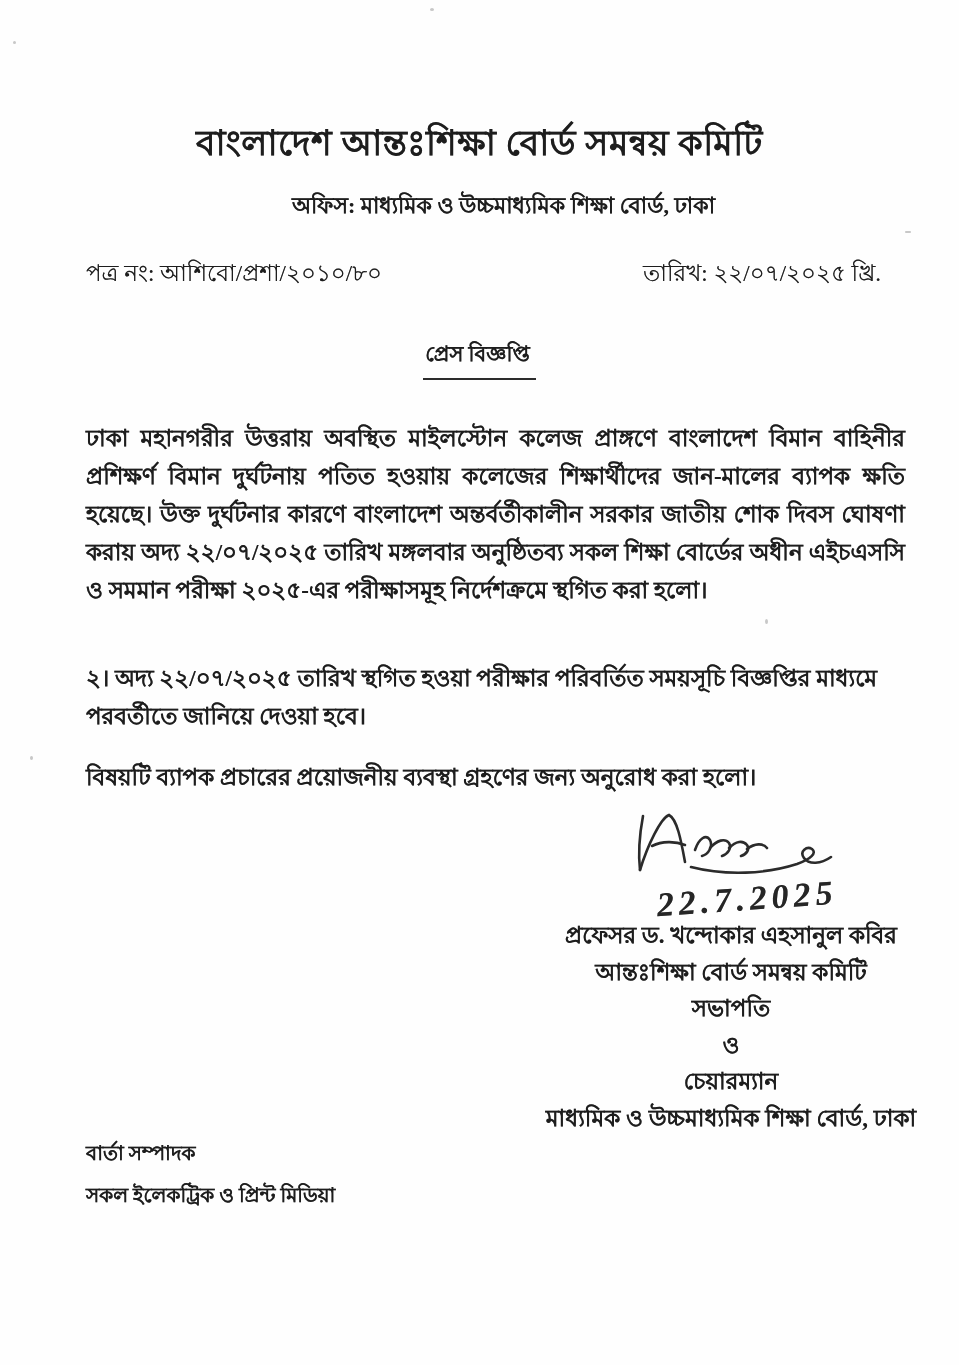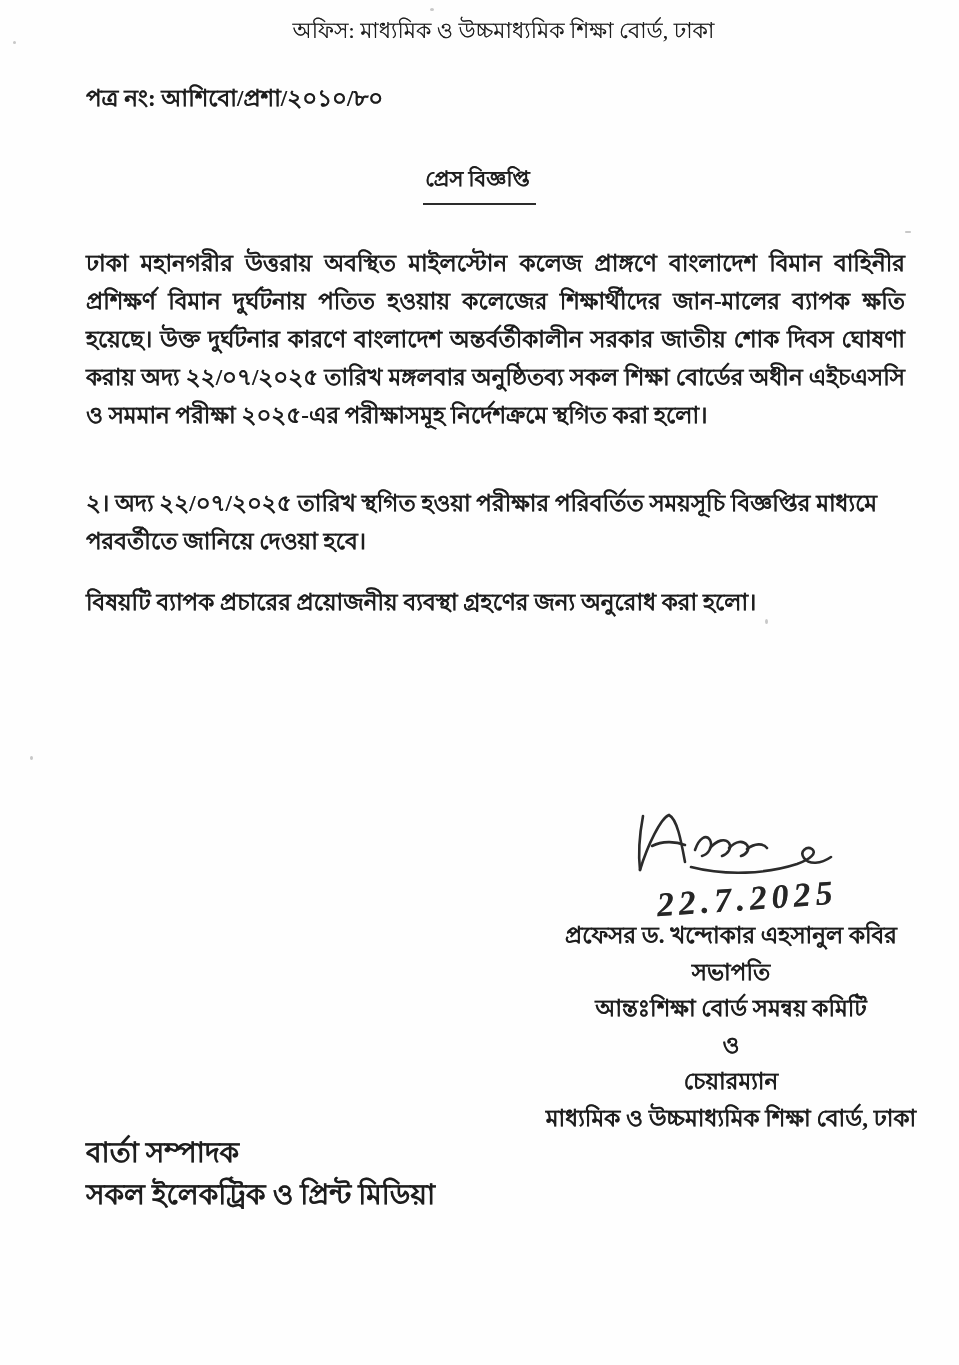--- a/index.html
+++ b/index.html
@@ -19,32 +19,32 @@
     padding-top:116px;
     text-align:center;
     font-size:35px;
     font-weight:700;
     letter-spacing:.5px;
   }
   .office-line {
     margin-top:13px;
     text-align:center;
     font-size:22px;
-    font-weight:400;
+    font-weight:700;
     margin-left:48px;
   }
   
   .meta-row {
     display:flex;
     justify-content:space-between;
     align-items:baseline;
     margin-top:30px;
     padding:0 78px 0 86px;
     font-size:23px;
-    font-weight:700;
+    font-weight:400;
   }
   
   .doc-title {
     margin-top:44px;
     text-align:center;
     font-size:21px;
     font-weight:600;
   }
   .doc-title .u {
     display:inline-block;
@@ -82,21 +82,21 @@
   .hand { 
     font-style:italic;
     fill:#262626;
   }
   .sig-line { line-height:36.5px; }
   .sig-name { margin-top:18px; }
   
   .footer {
     position:absolute;
     left:86px; top:1132px;
-    font-size:28px;
+    font-size:20px;
     font-weight:600;
     line-height:42px;
     text-align:left;
   }
   
   .speck {
     position:absolute;
     background:#9a9a9a;
     border-radius:50%;
     opacity:.55;
@@ -111,24 +111,26 @@
 <body>
 
 <div class="page">
 
   <span class="speck s1"></span>
   <span class="speck s2"></span>
   <span class="speck s3"></span>
   <span class="speck s4"></span>
   <span class="speck s5"></span>
 
+  <div class="org-name">বাংলাদেশ আন্তঃশিক্ষা বোর্ড সমন্বয় কমিটি</div>
   <div class="office-line">অফিস: মাধ্যমিক ও উচ্চমাধ্যমিক শিক্ষা বোর্ড, ঢাকা</div>
 
   <div class="meta-row">
     <span>পত্র নং: আশিবো/প্রশা/২০১০/৮০</span>
+    <span>তারিখ: ২২/০৭/২০২৫ খ্রি.</span>
   </div>
 
   <div class="doc-title">
     <span class="u">প্রেস বিজ্ঞপ্তি</span>
   </div>
 
   <div class="body-text">
     <p class="para-1">ঢাকা মহানগরীর উত্তরায় অবস্থিত মাইলস্টোন কলেজ প্রাঙ্গণে বাংলাদেশ বিমান বাহিনীর প্রশিক্ষর্ণ বিমান দুর্ঘটনায় পতিত হওয়ায় কলেজের শিক্ষার্থীদের জান-মালের ব্যাপক ক্ষতি হয়েছে। উক্ত দুর্ঘটনার কারণে বাংলাদেশ অন্তর্বর্তীকালীন সরকার জাতীয় শোক দিবস ঘোষণা করায় অদ্য ২২/০৭/২০২৫ তারিখ মঙ্গলবার অনুষ্ঠিতব্য সকল শিক্ষা বোর্ডের অধীন এইচএসসি ও সমমান পরীক্ষা ২০২৫-এর পরীক্ষাসমূহ নির্দেশক্রমে স্থগিত করা হলো।</p>
     <p class="para-2">২। অদ্য ২২/০৭/২০২৫ তারিখ স্থগিত হওয়া পরীক্ষার পরিবর্তিত সময়সূচি বিজ্ঞপ্তির মাধ্যমে পরবর্তীতে জানিয়ে দেওয়া হবে।</p>
     <p class="para-3">বিষয়টি ব্যাপক প্রচারের প্রয়োজনীয় ব্যবস্থা গ্রহণের জন্য অনুরোধ করা হলো।</p>
@@ -144,22 +146,22 @@
           <path d="M74 46 C78 34 85 30 89 36 C92 42 88 50 81 52"></path>
           <path d="M89 44 C96 36 104 34 108 39 C111 44 107 50 101 52"></path>
           <path d="M108 44 C115 37 122 36 126 41 C129 45 126 50 120 52"></path>
           <path d="M126 45 C134 39 142 39 146 44"></path>
           <path d="M70 63 C105 72 145 70 176 60 C190 55 196 49 191 45 C186 42 178 47 183 54 C188 61 200 60 210 53"></path>
         </g>
         <text class="hand" x="36" y="106" font-size="34" letter-spacing="5" transform="rotate(-4 125 100)">22.7.2025</text>
       </svg>
     </div>
     <div class="sig-line sig-name">প্রফেসর ড. খন্দোকার এহসানুল কবির</div>
+    <div class="sig-line">আন্তঃশিক্ষা বোর্ড সমন্বয় কমিটি</div>
     <div class="sig-line">সভাপতি</div>
-    <div class="sig-line">আন্তঃশিক্ষা বোর্ড সমন্বয় কমিটি</div>
     <div class="sig-line">ও</div>
     <div class="sig-line">চেয়ারম্যান</div>
     <div class="sig-line">মাধ্যমিক ও উচ্চমাধ্যমিক শিক্ষা বোর্ড, ঢাকা</div>
   </div>
 
   <div class="footer">
     <div>বার্তা সম্পাদক</div>
     <div>সকল ইলেকট্রিক ও প্রিন্ট মিডিয়া</div>
   </div>
 

